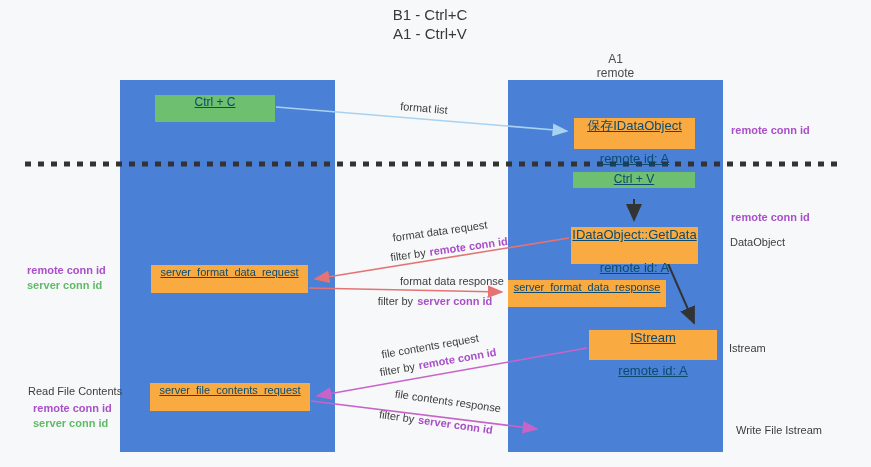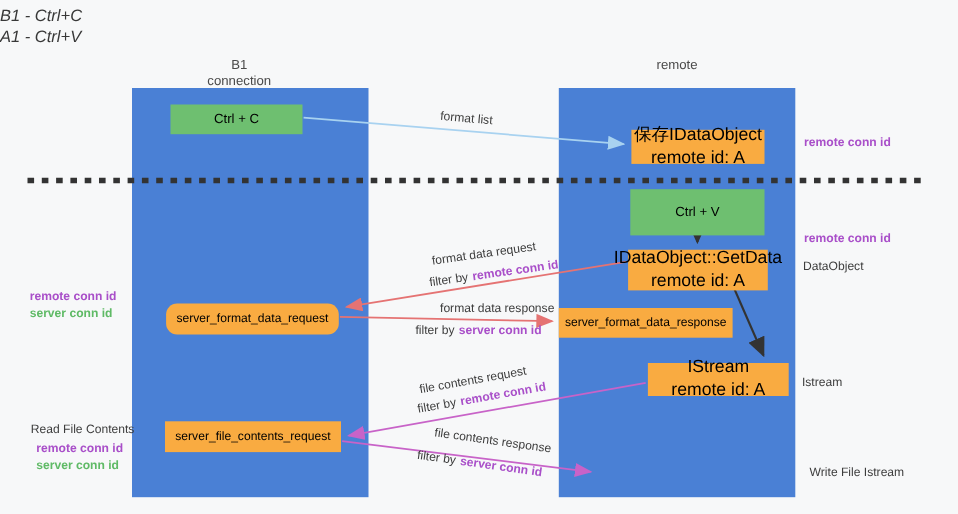--- a/index.html
+++ b/index.html
@@ -5,39 +5,39 @@
   html,body{margin:0;padding:0;}
   .canvas{
     position:relative; width:871px; height:467px;
     background:#f7f8f9;
     font-family:"Liberation Sans", sans-serif;
     overflow:hidden;
     color:#3d3d3d;
   }
   .title{
     position:absolute; left:0; top:6px; width:860px;
-    text-align:left; font-size:15px; color:#383838; line-height:1.25;font-style:italic;
+    text-align:center; font-size:15px; color:#383838; line-height:1.25;
   }
   .lane-header{
     position:absolute; width:215px; text-align:center;
     font-size:12px; color:#4a4a4a; line-height:1.2;
   }
   .lane{
     position:absolute; width:215px; top:80px; height:372px;
     background:var(--column-blue,#4a80d5); z-index:0;
   }
   .arrows{position:absolute; left:0; top:0; z-index:1; pointer-events:none;}
   .box{
     position:absolute; z-index:2;
-    display:flex; flex-direction:column; align-items:center; justify-content:center;
-    color:#000000; text-align:center; line-height:1.3; white-space:nowrap;
+    display:flex; flex-direction:column; align-items:center; justify-content:flex-start;
+    color:#0c4a6e; text-align:center; line-height:1.3; white-space:nowrap;text-decoration:underline;
   }
   .box.green{background:var(--box-green,#6ebf70); font-size:12px;}
   .box.orange{background:var(--box-orange,#f9ab41); font-size:11px;}
-  .box.small{font-size:16px;}
+  .box.small{font-size:13px;gap:16px;}
   .alabel{
     position:absolute; z-index:3; font-size:11px; color:#3d3d3d;
     white-space:nowrap; transform-origin:center center;
   }
   .center-anchor{transform:translate(-50%,-50%);}
   .side-label{position:absolute; z-index:3; font-size:11px; white-space:nowrap;}
   .purple{color:var(--text-purple,#a94fc9); font-weight:bold;}
   .greentext{color:var(--text-green,#5fba66); font-weight:bold;}
   .blacktext{color:#3d3d3d; font-weight:normal;}
   .filter-prefix{margin-right:4px;}
@@ -45,25 +45,22 @@
 </head>
 <body>
 
 <div class="canvas">
 
   <div class="title">
     <div>B1 - Ctrl+C</div>
     <div>A1 - Ctrl+V</div>
   </div>
 
-  <div class="lane-header" style="left:110px; top:52px;">
-    <div>B1</div>
-    <div>connection</div>
-  </div>
   <div class="lane-header" style="left:508px; top:52px;">
+    <div>A1</div>
     <div>remote</div>
   </div>
 
   <div class="lane" style="left:120px;"></div>
   <div class="lane" style="left:508px;"></div>
 
   <svg class="arrows" width="871" height="467" viewBox="0 0 871 467">
     <defs>
       <marker id="m-blue" markerWidth="10" markerHeight="8" refX="9" refY="4" orient="auto">
         <path d="M0,0 L10,4 L0,8 z" style="fill:var(--arrow-lightblue,#a8d2f0)"></path>
@@ -98,30 +95,30 @@
 
   <div class="box green" style="left:155px; top:95px; width:120px; height:27px;">
     <span>Ctrl + C</span>
   </div>
 
   <div class="box orange small" style="left:574px; top:118px; width:121px; height:31px;">
     <div>保存IDataObject</div>
     <div>remote id: A</div>
   </div>
 
-  <div class="box green" style="left:573px; top:172px; width:122px; height:42px;">
+  <div class="box green" style="left:573px; top:172px; width:122px; height:16px;">
     <span>Ctrl + V</span>
   </div>
 
   <div class="box orange small" style="left:571px; top:227px; width:127px; height:37px;">
     <div>IDataObject::GetData</div>
     <div>remote id: A</div>
   </div>
 
-  <div class="box orange" style="left:151px; top:276px; width:157px; height:28px;border-radius:10px;">
+  <div class="box orange" style="left:151px; top:265px; width:157px; height:28px;">
     <span>server_format_data_request</span>
   </div>
 
   <div class="box orange" style="left:508px; top:280px; width:158px; height:27px;">
     <span>server_format_data_response</span>
   </div>
 
   <div class="box orange small" style="left:589px; top:330px; width:128px; height:30px;">
     <div>IStream</div>
     <div>remote id: A</div>

